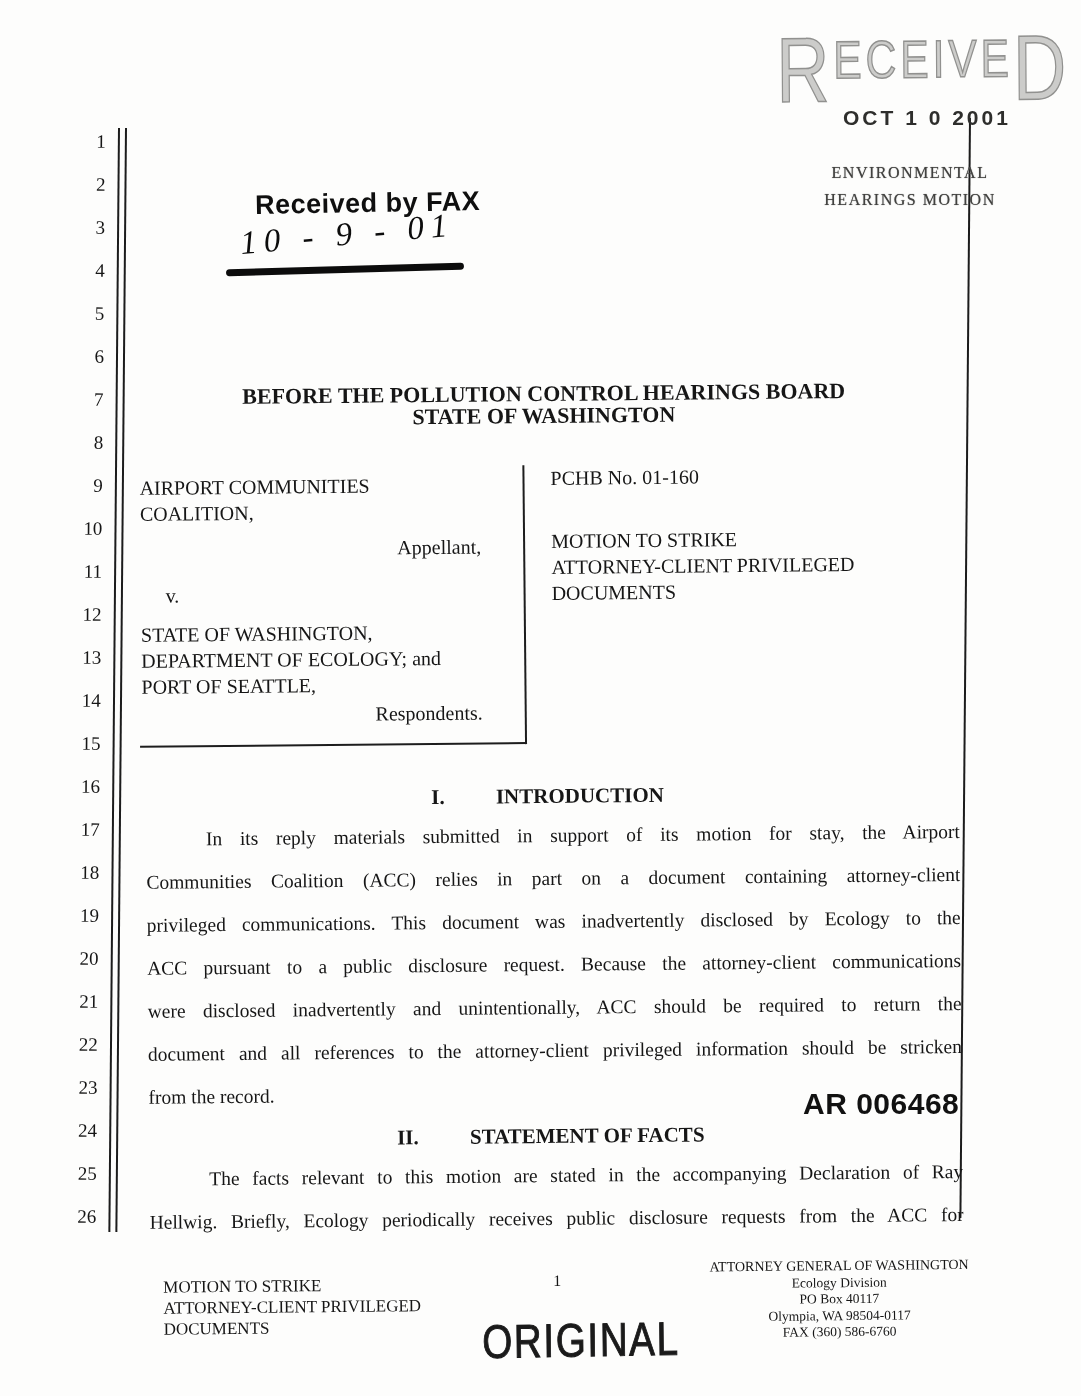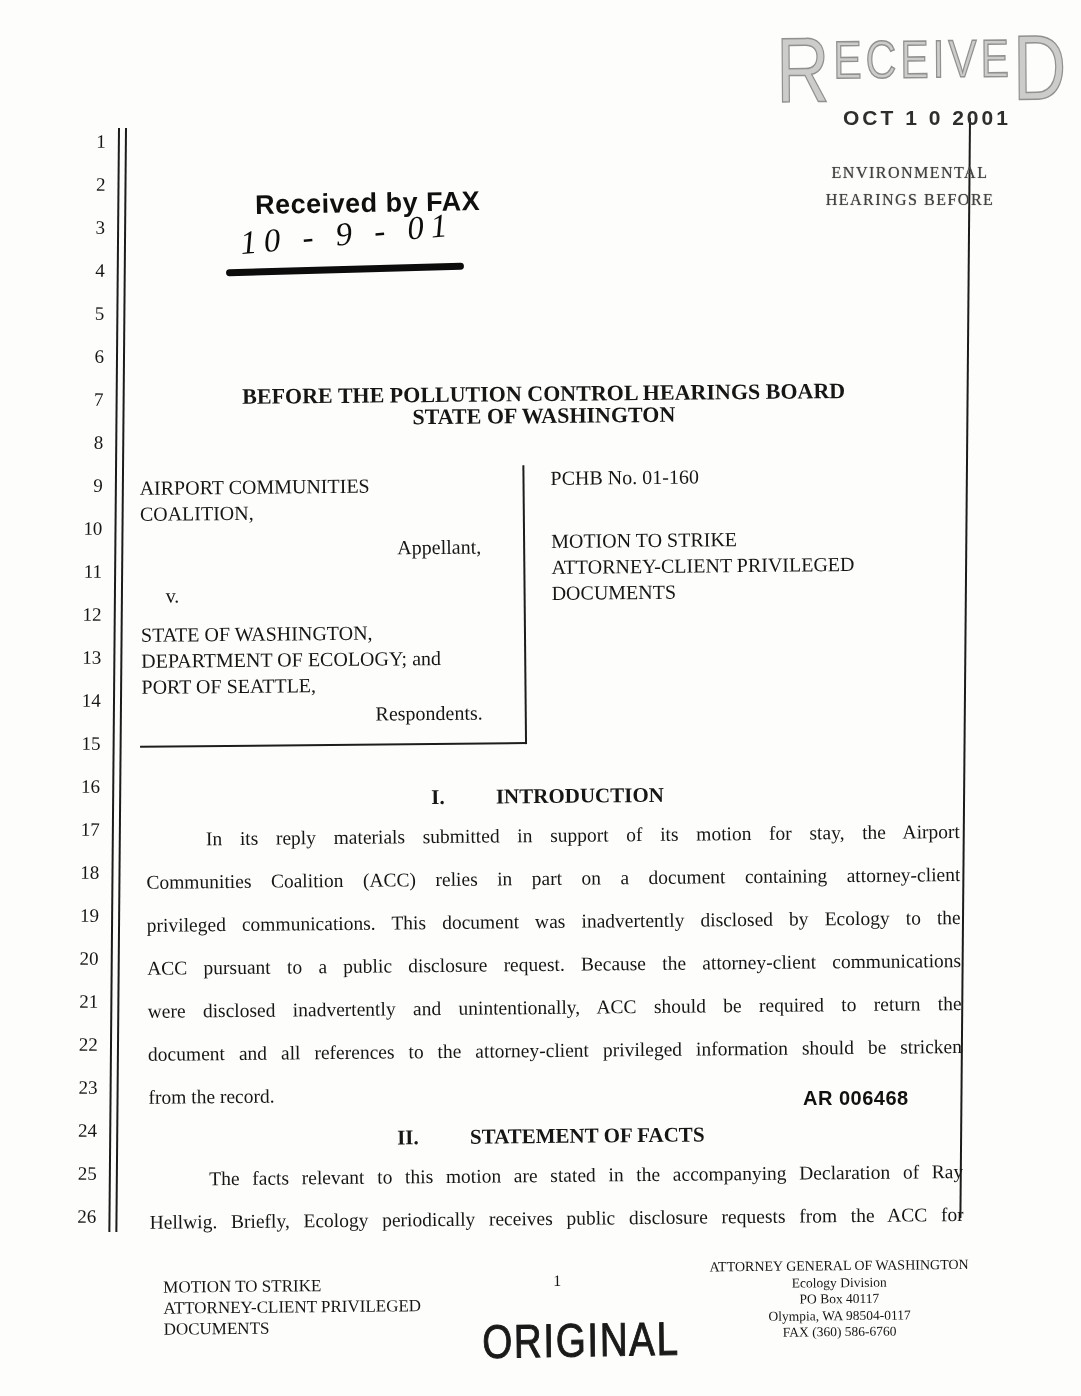--- a/index.html
+++ b/index.html
@@ -46,21 +46,21 @@
     position:absolute;left:242px;top:225px;
     font-style:italic;font-size:33px;letter-spacing:7px;color:#0c0c0c;
     transform:rotate(-5deg);transform-origin:left bottom;white-space:nowrap;
   }
   .fax-underline{
     position:absolute;left:226px;top:266px;width:238px;height:7px;
     background:#0c0c0c;border-radius:4px;transform:rotate(-1.6deg);
   }
   .ar-stamp{
     position:absolute;left:803px;top:1087px;
-    font-family:"Liberation Sans",sans-serif;font-weight:700;font-size:20px;
+    font-family:"Liberation Sans",sans-serif;font-weight:700;font-size:30px;
     color:#111;letter-spacing:.5px;white-space:nowrap;
   }
   .original-stamp{
     position:absolute;left:482px;top:1314px;
     font-family:"Liberation Sans",sans-serif;font-size:47px;color:#1a1a1a;
     letter-spacing:2px;transform:scaleX(0.82) rotate(-0.8deg);transform-origin:left top;
     -webkit-text-stroke:1px #1a1a1a;white-space:nowrap;
   }
   
   .doc-body{position:absolute;left:0;top:0;width:1081px;height:1396px;
@@ -141,21 +141,21 @@
   <div class="vrule rule-r"></div>
 
   <div class="stamp-received">
     <span class="big">R</span>
     <span class="mid">ECEIVE</span>
     <span class="big">D</span>
   </div>
   <div class="stamp-datestamp">OCT 1 0 2001</div>
   <div class="stamp-office">
     <div>ENVIRONMENTAL</div>
-    <div>HEARINGS BEFORE</div>
+    <div>HEARINGS MOTION</div>
   </div>
 
   <div class="fax-stamp">Received by FAX</div>
   <div class="fax-date">10 - 9 - 01</div>
   <div class="fax-underline"></div>
 
   <div class="doc-body">
 
     <div class="abs title">
       <div>BEFORE THE POLLUTION CONTROL HEARINGS BOARD</div>

